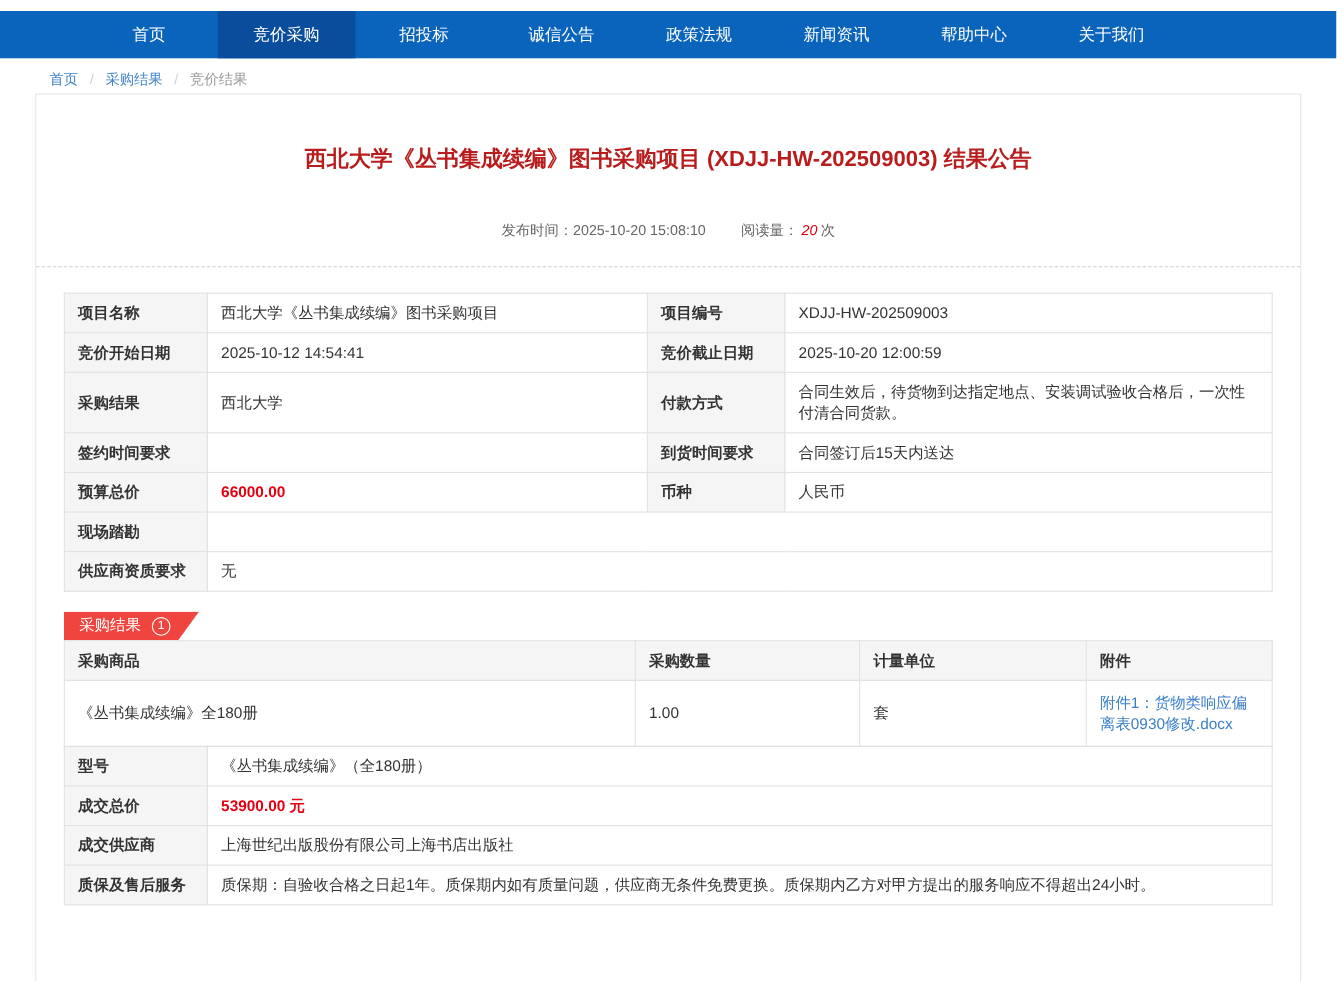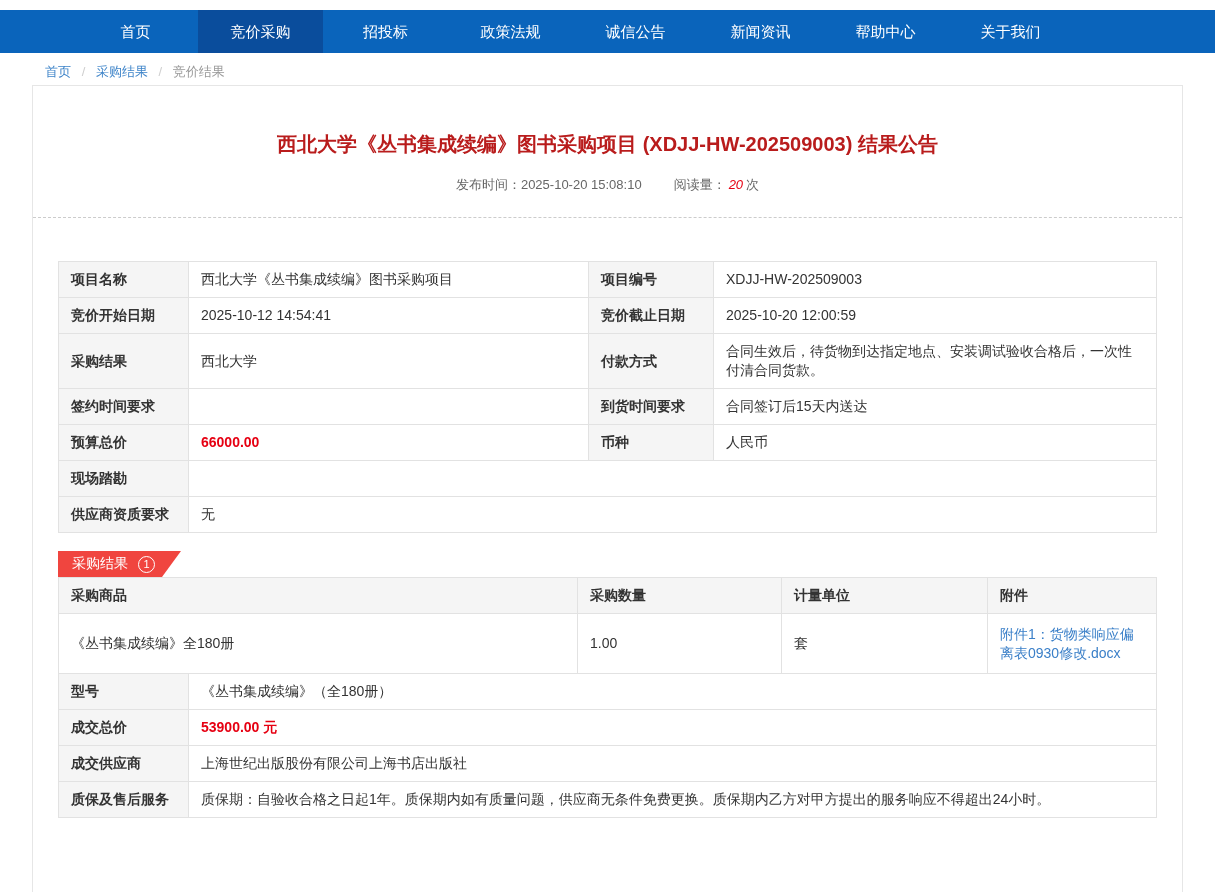--- a/index.html
+++ b/index.html
@@ -11,31 +11,31 @@
     font-size: 15px; cursor: pointer; }
   .nav-item.active { background: #0a4d9c; text-align: center; }
   .breadcrumb { height: 32px; padding: 10px 0 0 45px; font-size: 13px; color: #c9c9c9; }
   .breadcrumb a { color: #3e84c9; text-decoration: none; cursor: pointer; }
   .breadcrumb .sep { color: #cfcfcf; margin: 0 7px; }
   .breadcrumb .current { color: #999; margin-top: 39px; }
   .card { margin: 0 32px; border: 1px solid #e6e6e6; background: #fff;
     min-height: 812px; padding: 0 25px; }
   .article-title { text-align: center; padding-top: 45px; font-size: 20px;
     font-weight: bold; color: #b91c1c; }
-  .article-meta { text-align: center; margin-top: 18px; font-size: 13px; color: #666; }
+  .article-meta { text-align: center; margin-top: 43px; font-size: 13px; color: #666; }
   .article-meta .views { margin-left: 32px; }
   .article-meta .views-count { color: #e60012; font-style: italic; margin: 0 3px; }
   .dashed-sep { margin: 23px -25px 0; border-bottom: 1px dashed #ccc; }
 
   table { width: 100%; border-collapse: collapse; font-size: 14px; color: #333;
     table-layout: fixed; }
   td, th { border: 1px solid #e2e2e2; padding: 8px 12px; text-align: left;
     vertical-align: middle; line-height: 19px; word-break: break-all; }
   td.lbl, th { background: #f5f5f5; font-weight: bold; color: #333; }
-  .info-table { margin-top: 43px; }
+  .info-table { margin-top: 23px; }
   .price { color: #e60012; font-weight: bold; }
 
   .badge { margin-top: 18px; display: inline-flex; align-items: center;
     background: #f0453f; color: #fff; font-size: 14px; height: 26px;
     padding: 0 26px 0 14px; clip-path: polygon(0 0, 100% 0, calc(100% - 19px) 100%, 0 100%); }
   .badge .count-circle { display: inline-flex; align-items: center; justify-content: center;
     width: 17px; height: 17px; border: 1px solid #fff; border-radius: 50%;
     font-size: 11px; margin-left: 10px; font-style: normal; }
   .result-table td { height: 35px; }
   .result-table .product-row td { height: 60px; }
@@ -44,22 +44,22 @@
 </style>
 </head>
 <body>
 
 <div class="top-spacer"></div>
 
 <div class="navbar">
   <div class="nav-item">首页</div>
   <div class="nav-item active">竞价采购</div>
   <div class="nav-item">招投标</div>
+  <div class="nav-item">诚信公告</div>
   <div class="nav-item">政策法规</div>
-  <div class="nav-item">诚信公告</div>
   <div class="nav-item">新闻资讯</div>
   <div class="nav-item">帮助中心</div>
   <div class="nav-item">关于我们</div>
 </div>
 
 <div class="breadcrumb">
   <a>首页</a>
   <span class="sep">/</span>
   <a>采购结果</a>
   <span class="sep">/</span>

